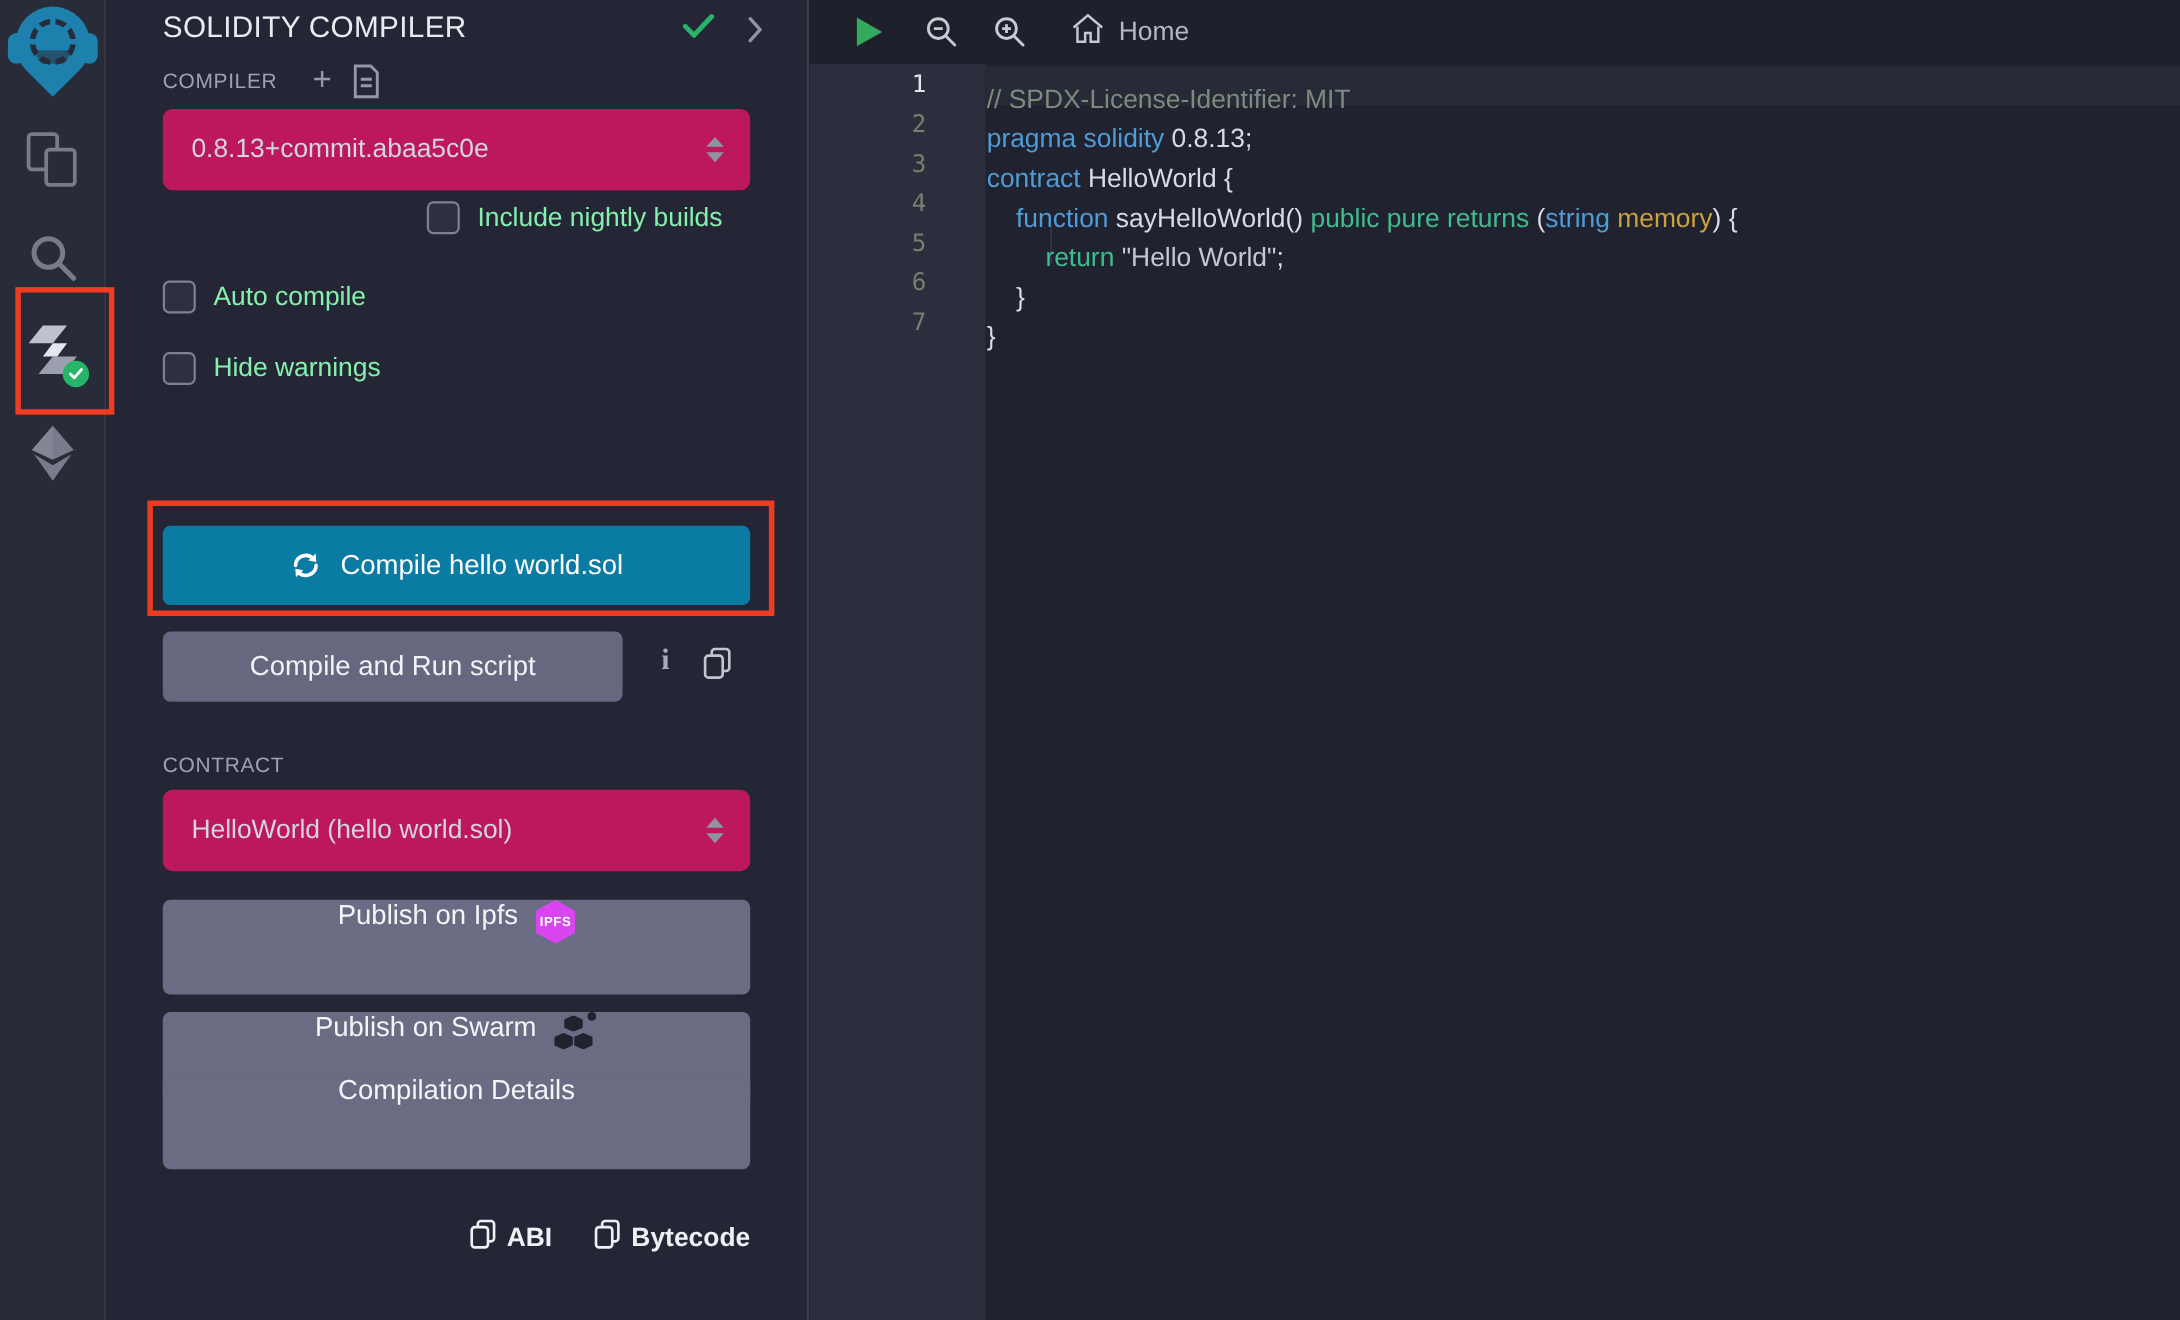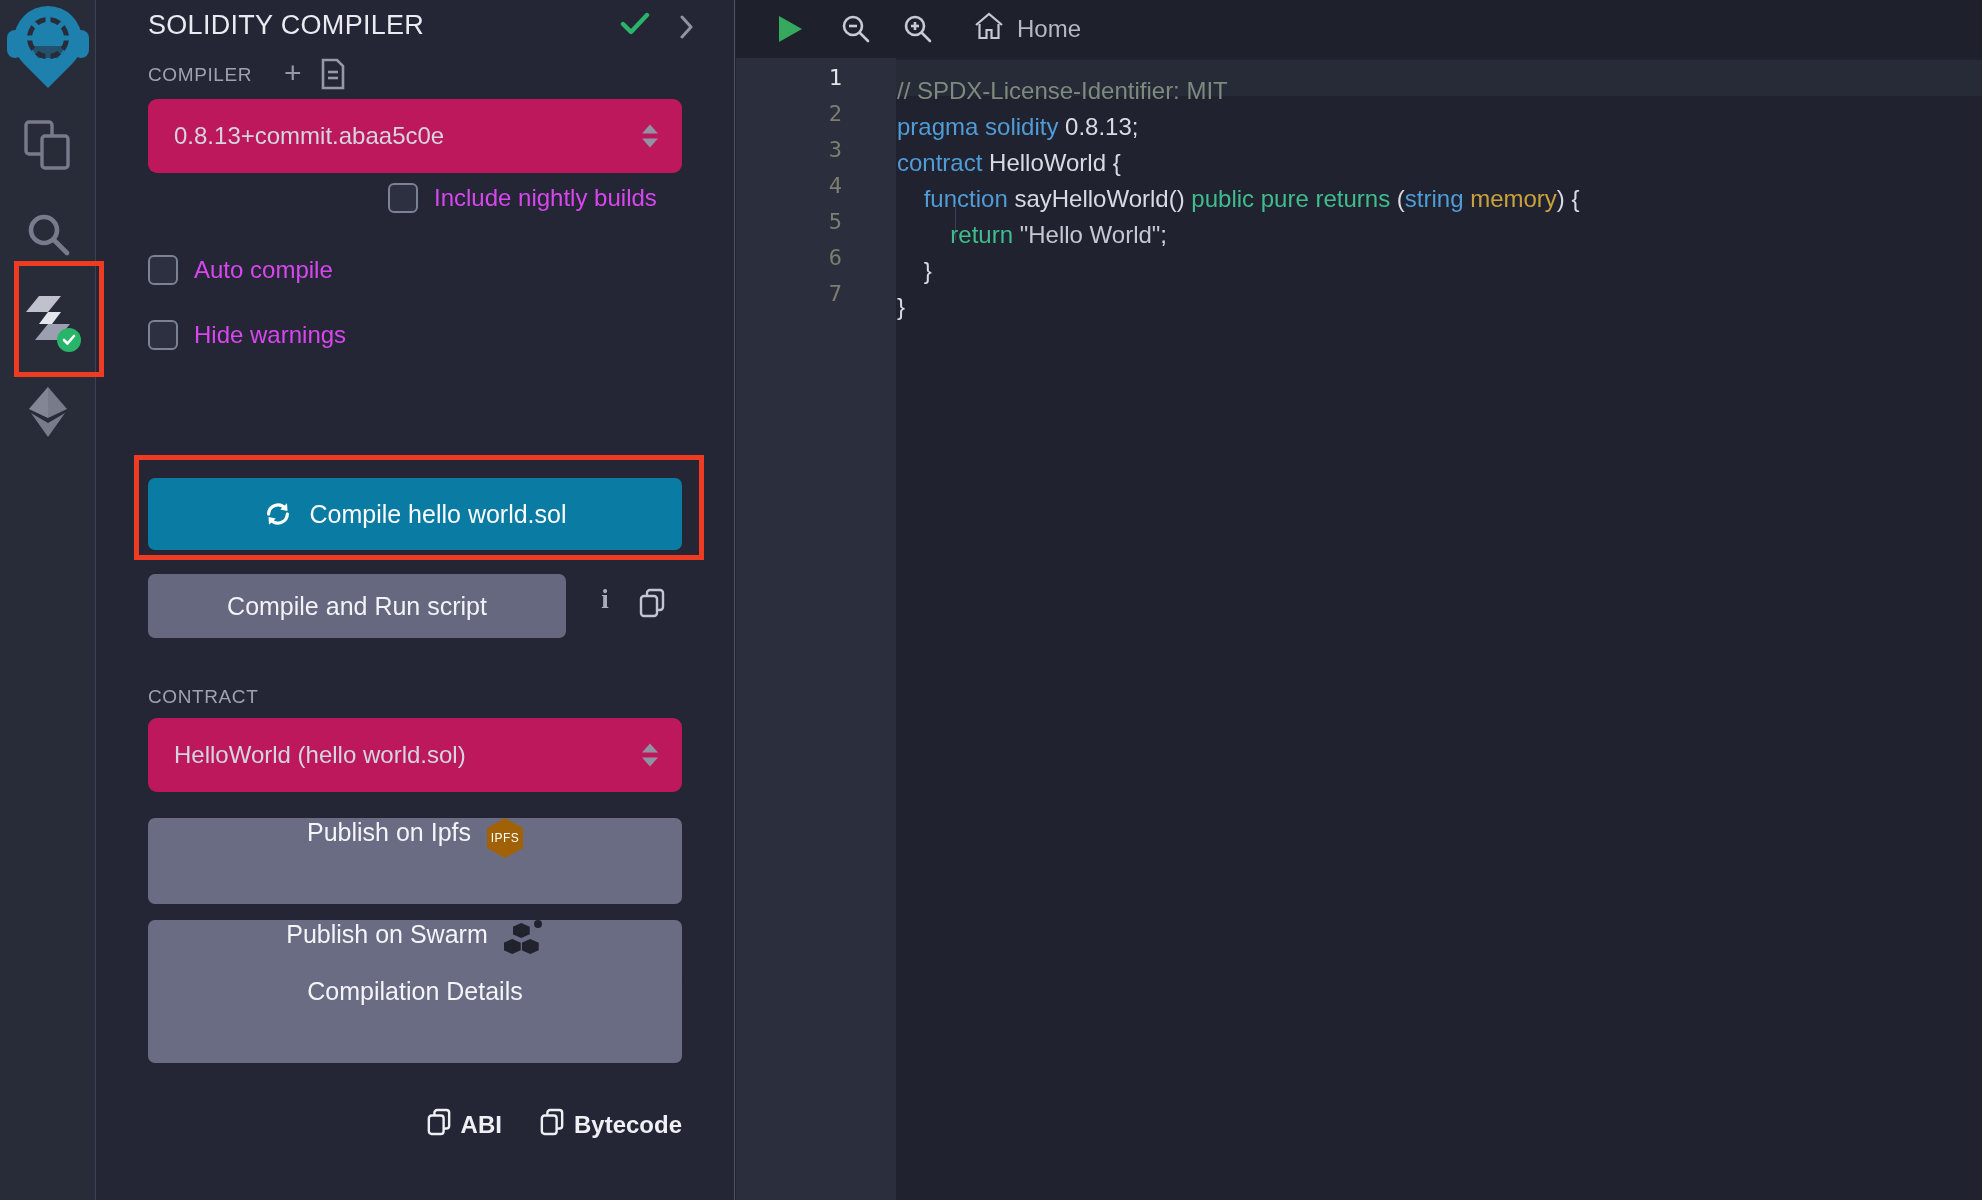--- a/index.html
+++ b/index.html
@@ -48,21 +48,21 @@
               border-bottom:9px solid #8f93a3; }
   .tri-down { width:0;height:0;border-left:8px solid transparent;border-right:8px solid transparent;
               border-top:9px solid #8f93a3; }
 
   .cbrow { position:absolute; display:flex; align-items:center; gap:16px; cursor:pointer; }
   .cb-nightly { left:292px; top:183px; }
   .cb-auto    { left:52px;  top:255px; }
   .cb-hide    { left:52px;  top:320px; }
   .cbox { width:30px; height:30px; border:2px solid #7d8195; border-radius:6px;
           background:#2d3040; }
-  .cblabel { font-size:24px; color:#d946ef; }
+  .cblabel { font-size:24px; color:#86efac; }
 
   .advanced-row { position:absolute; left:52px; top:394px; width:534px; cursor:pointer; }
   .advanced-label { font-size:25px; color:#9da1b1; }
   .advanced-chevron { position:absolute; right:8px; top:3px; }
 
   .btn-red-box { position:absolute; left:38px; top:455px; width:570px; height:105px;
                  border:5px solid var(--highlight-red,#ee3b22); z-index:6; }
   .compile-btn { position:absolute; left:52px; top:478px; width:534px; height:72px;
                  background:var(--accent-blue,#0a7ca3); border:none; border-radius:7px;
                  color:#fdfdfe; font-size:25px; font-family:inherit; display:flex;
@@ -75,24 +75,24 @@
                font-family:"Liberation Serif", serif; }
   .copy-icon-mid { position:absolute; left:543px; top:588px; cursor:pointer; }
 
   .pubbtn { position:absolute; left:52px; width:534px; height:86px; background:#696c83;
             border:none; border-radius:7px; color:#f4f5f8; font-size:25px;
             font-family:inherit; display:flex; justify-content:center;
             gap:16px; cursor:pointer; }
   .pub-ipfs    { top:818px; }
   .pub-swarm   { top:920px; }
   .pub-details { top:977px; }
-  .ipfs-hex { width:36px; height:40px; background:#a16207;
+  .ipfs-hex { width:36px; height:40px; background:#d946ef;
               clip-path:polygon(50% 0,100% 25%,100% 75%,50% 100%,0 75%,0 25%);
               display:flex; align-items:center; justify-content:center;
-              font-size:12px; font-weight:400; color:#fff; letter-spacing:.5px; }
+              font-size:12px; font-weight:700; color:#fff; letter-spacing:.5px; }
   .swarm-icon { position:relative; width:40px; height:38px; }
   .hex { position:absolute; width:17px; height:15px; background:#20222d;
          clip-path:polygon(50% 0,100% 25%,100% 75%,50% 100%,0 75%,0 25%); }
   .hex1 { left:9px; top:3px; } .hex2 { left:0px; top:19px; } .hex3 { left:18px; top:19px; }
   .swarm-dot { position:absolute; right:2px; top:0; width:8px; height:8px;
                border-radius:50%; background:#20222d; }
 
   .abirow { position:absolute; left:52px; top:1108px; width:534px; display:flex;
             justify-content:flex-end; gap:38px; }
   .abitem { display:flex; align-items:center; gap:10px; color:#eef0f4; font-size:24px;

